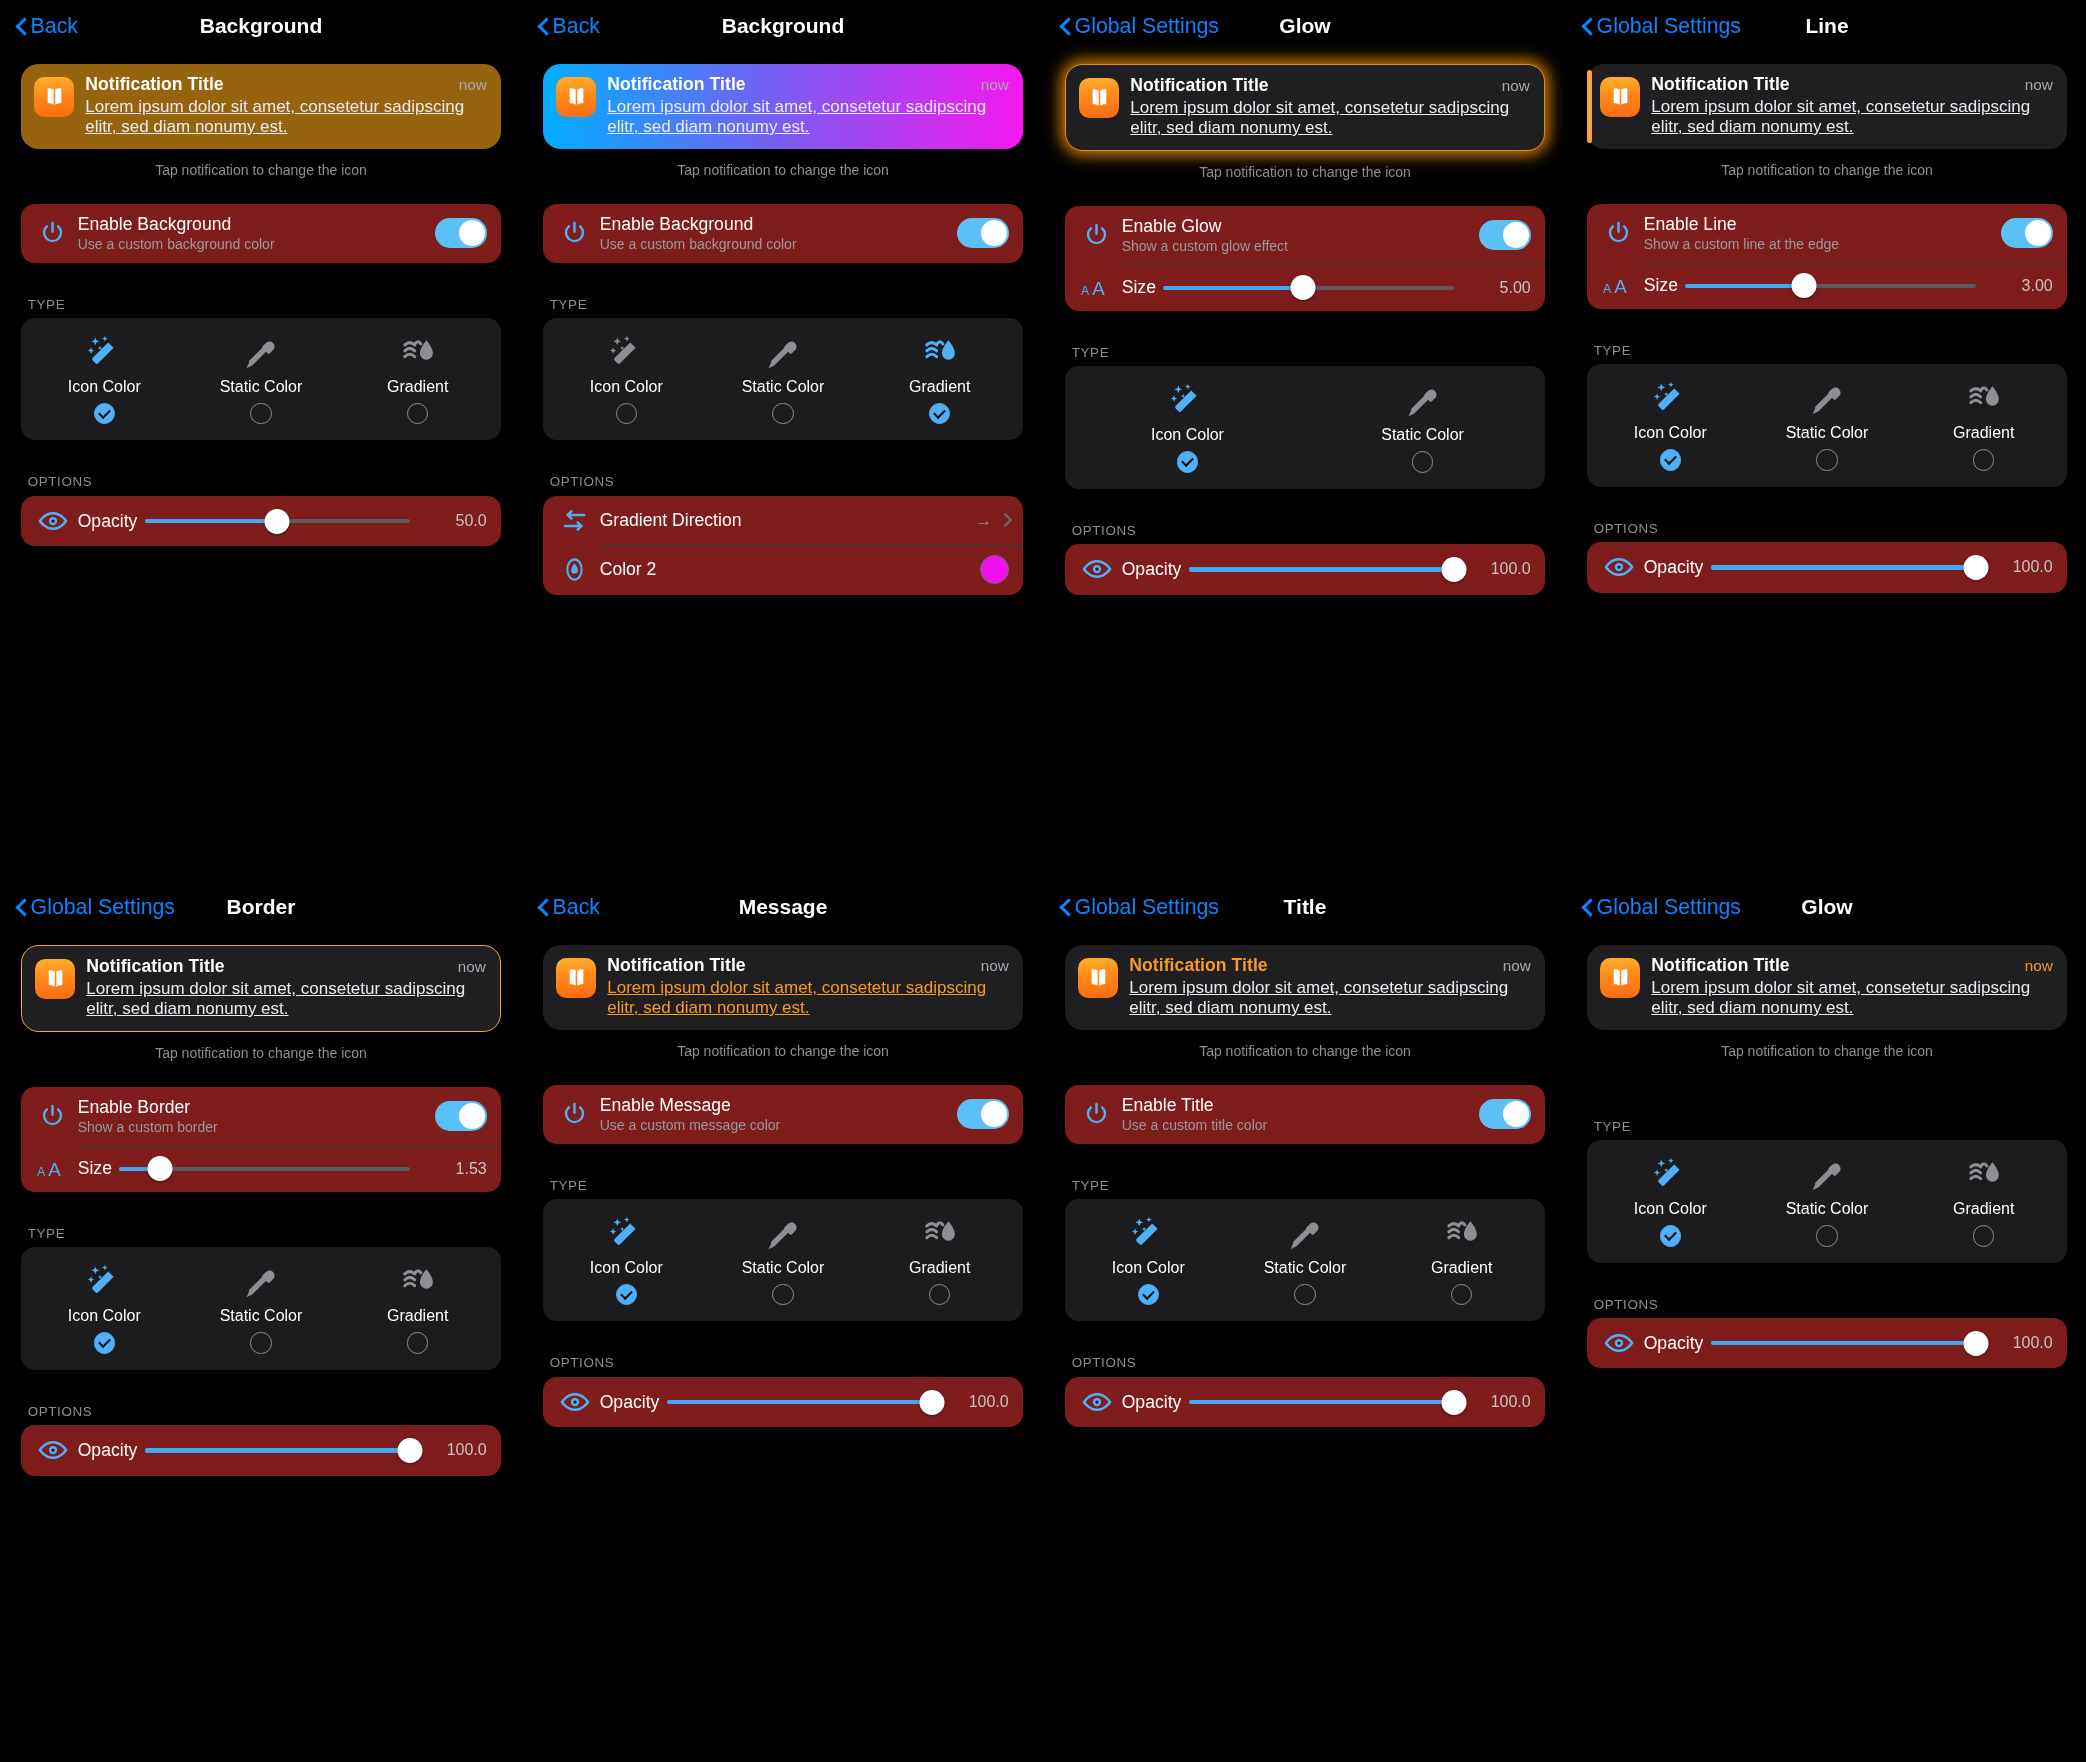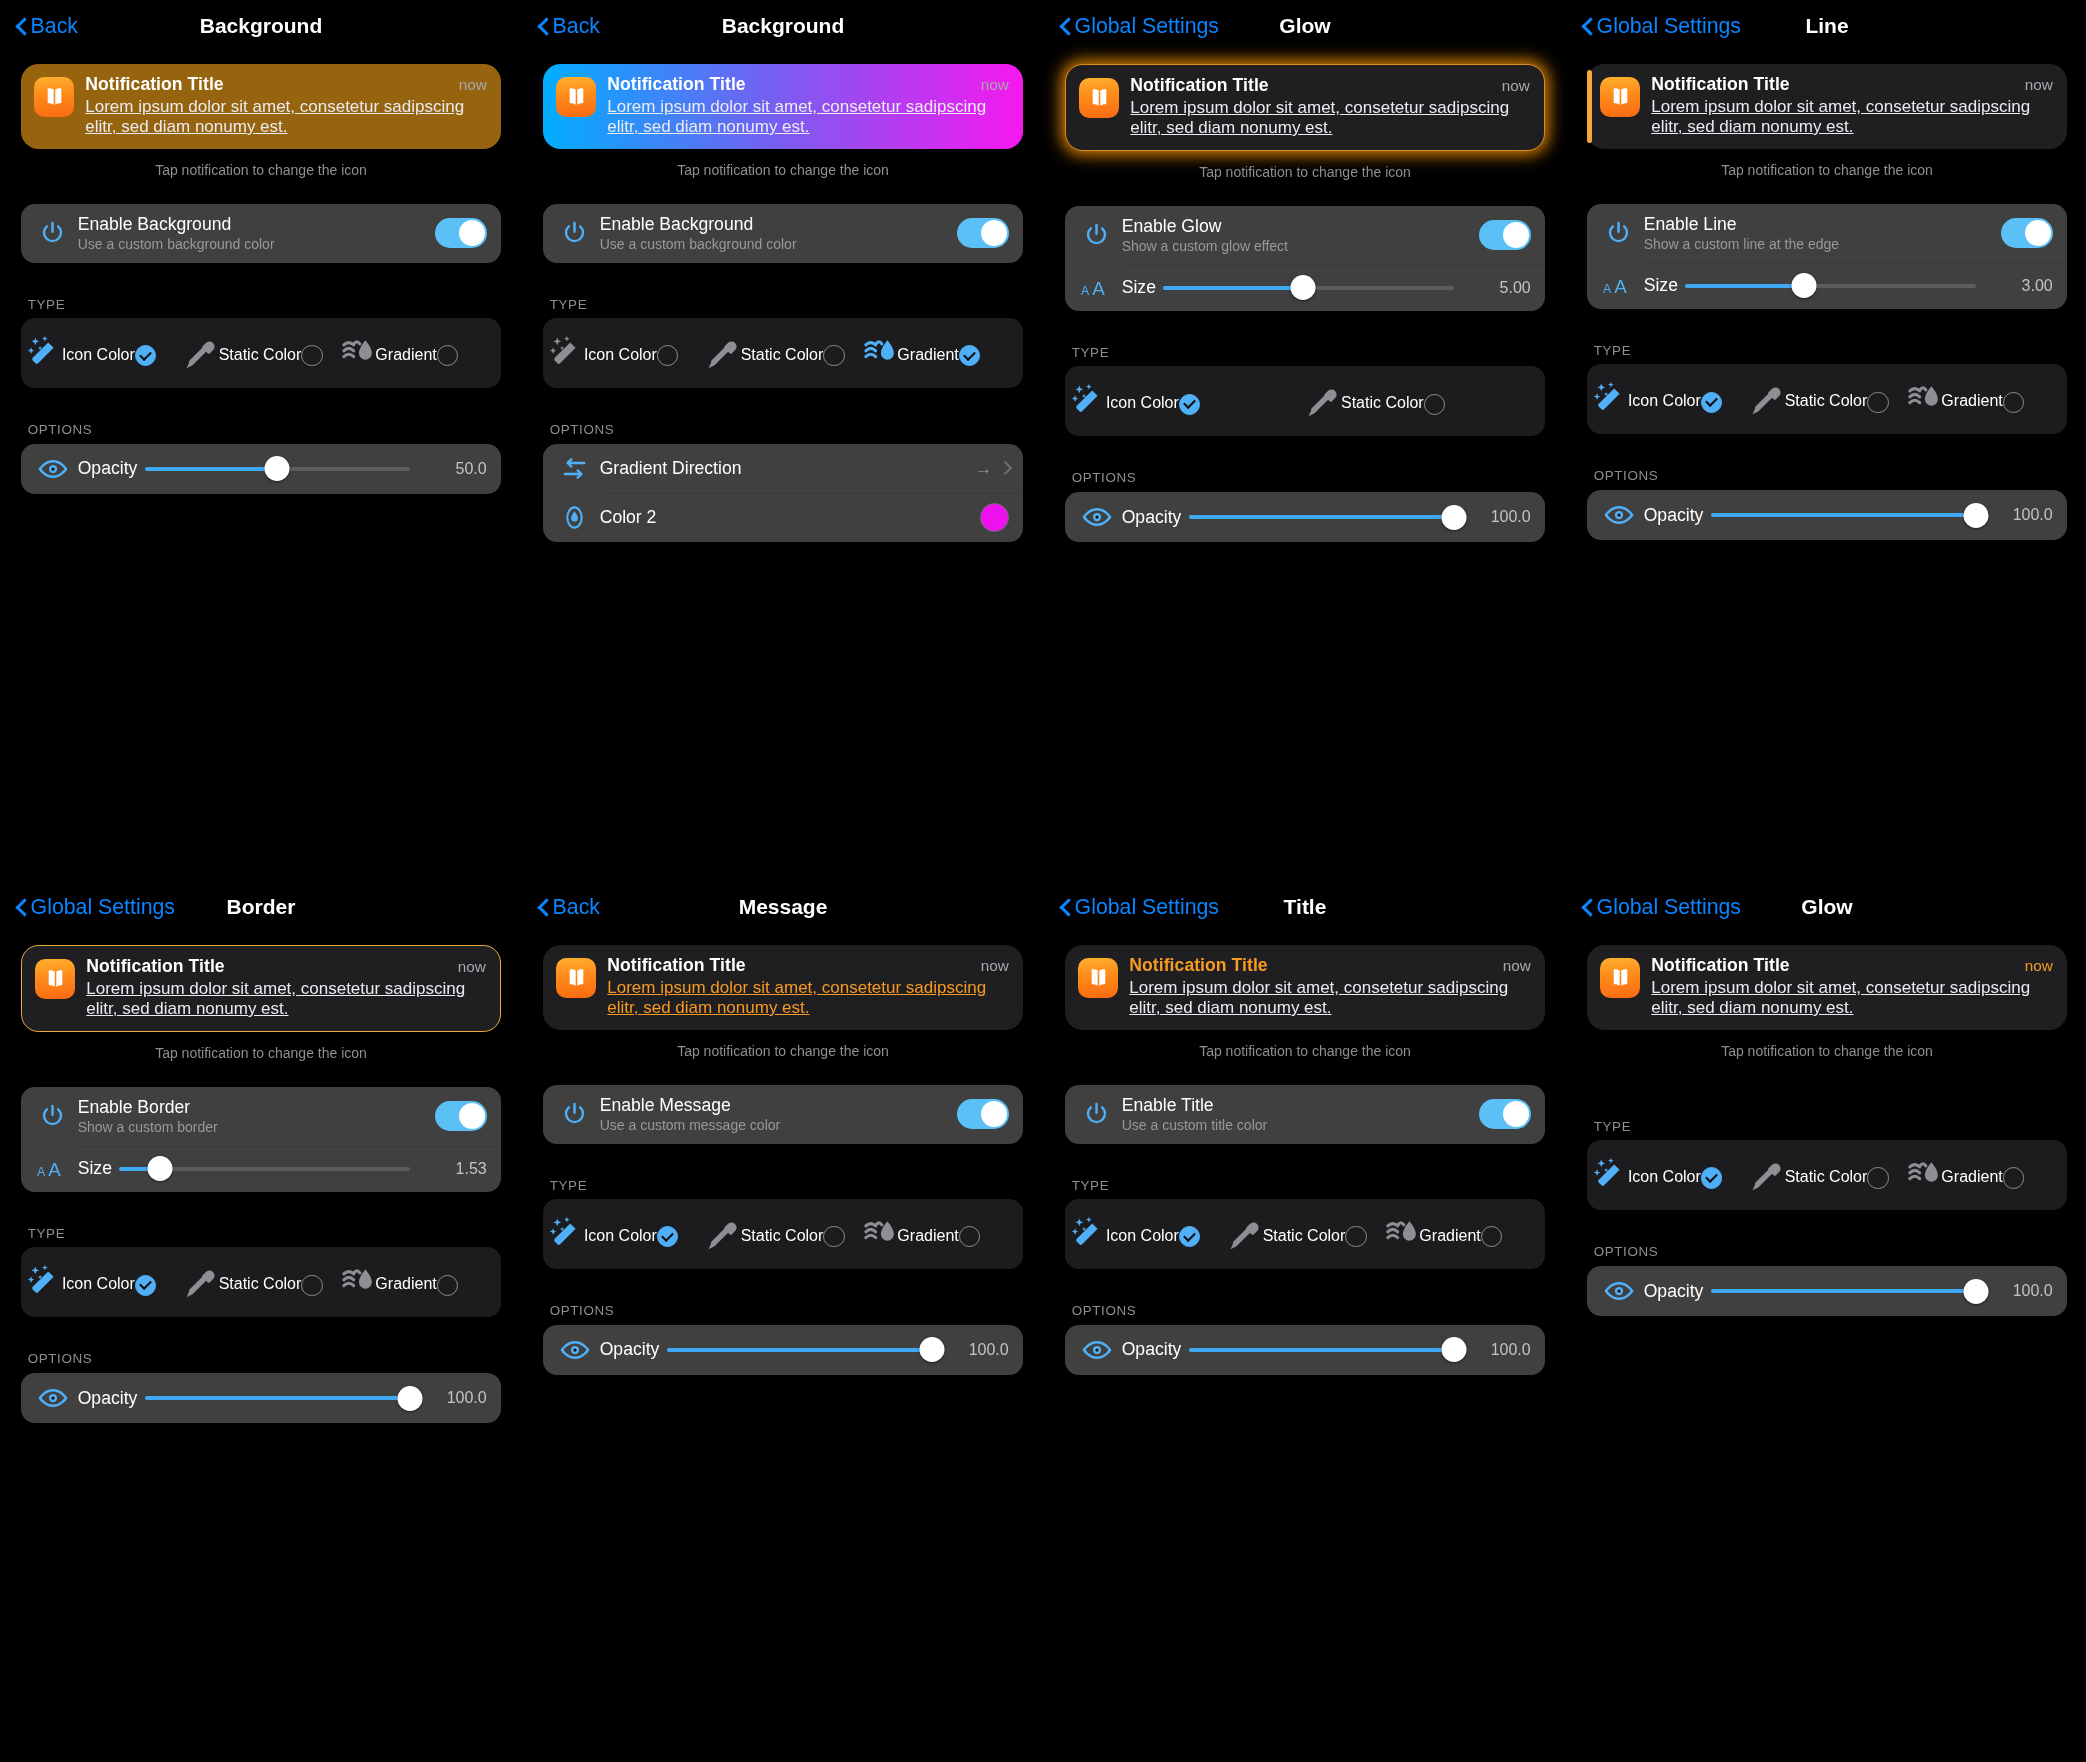--- a/index.html
+++ b/index.html
@@ -131,21 +131,21 @@
   }
 
   
   .section-label {
     font-size: 13.4px;
     color: #8e8e93;
     letter-spacing: 0.6px;
     margin: 0 0 6.5px 6.5px;
   }
   .card {
-    background: #404040;
+    background: #7f1d1d;
     border-radius: 14px;
     overflow: hidden;
   }
   .row {
     display: flex;
     align-items: center;
     padding: 10.2px 14px;
     min-height: 45px;
     position: relative;
   }
@@ -257,21 +257,21 @@
   
   .type-card {
     background: #1c1c1e;
     border-radius: 14px;
     display: flex;
     padding: 14px 4.6px 16px;
   }
   .type-opt {
     flex: 1 1 0;
     display: flex;
-    flex-direction: row;
+    flex-direction: column;
     align-items: center;
   }
   .type-icon { height: 40px; display:flex; align-items:center; justify-content:center; }
   .type-label {
     font-size: 16px;
     color: #fff;
     margin-top: 5.6px;
   }
   .radio {
     margin-top: 7.4px;

